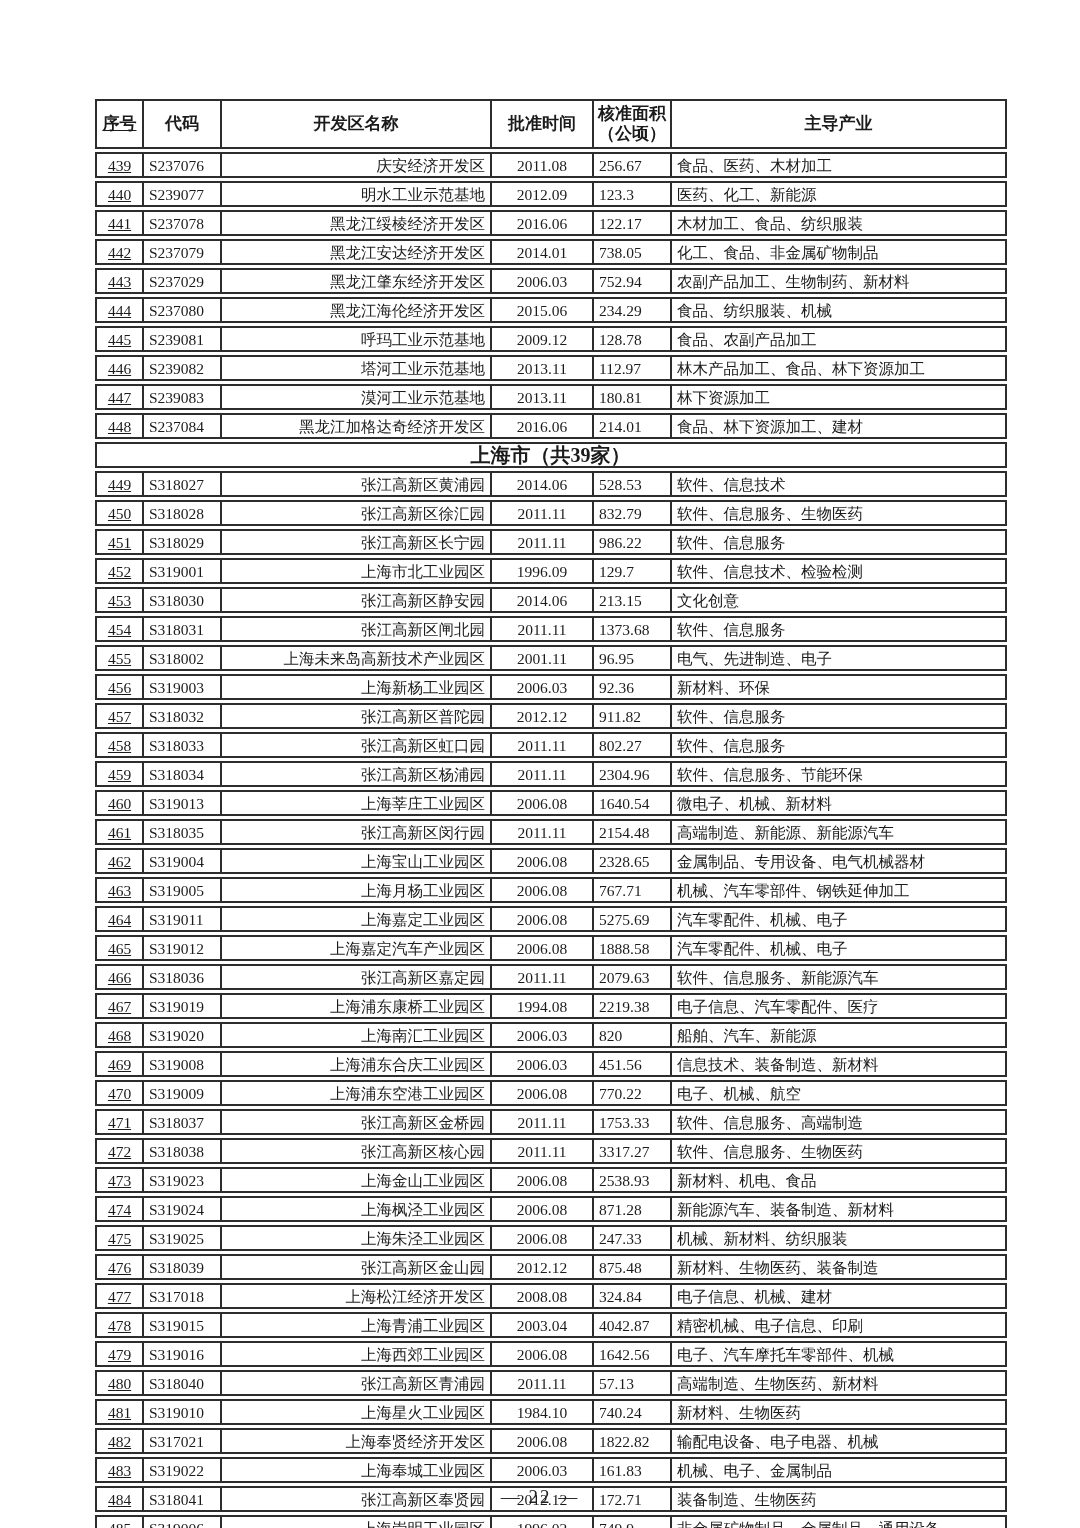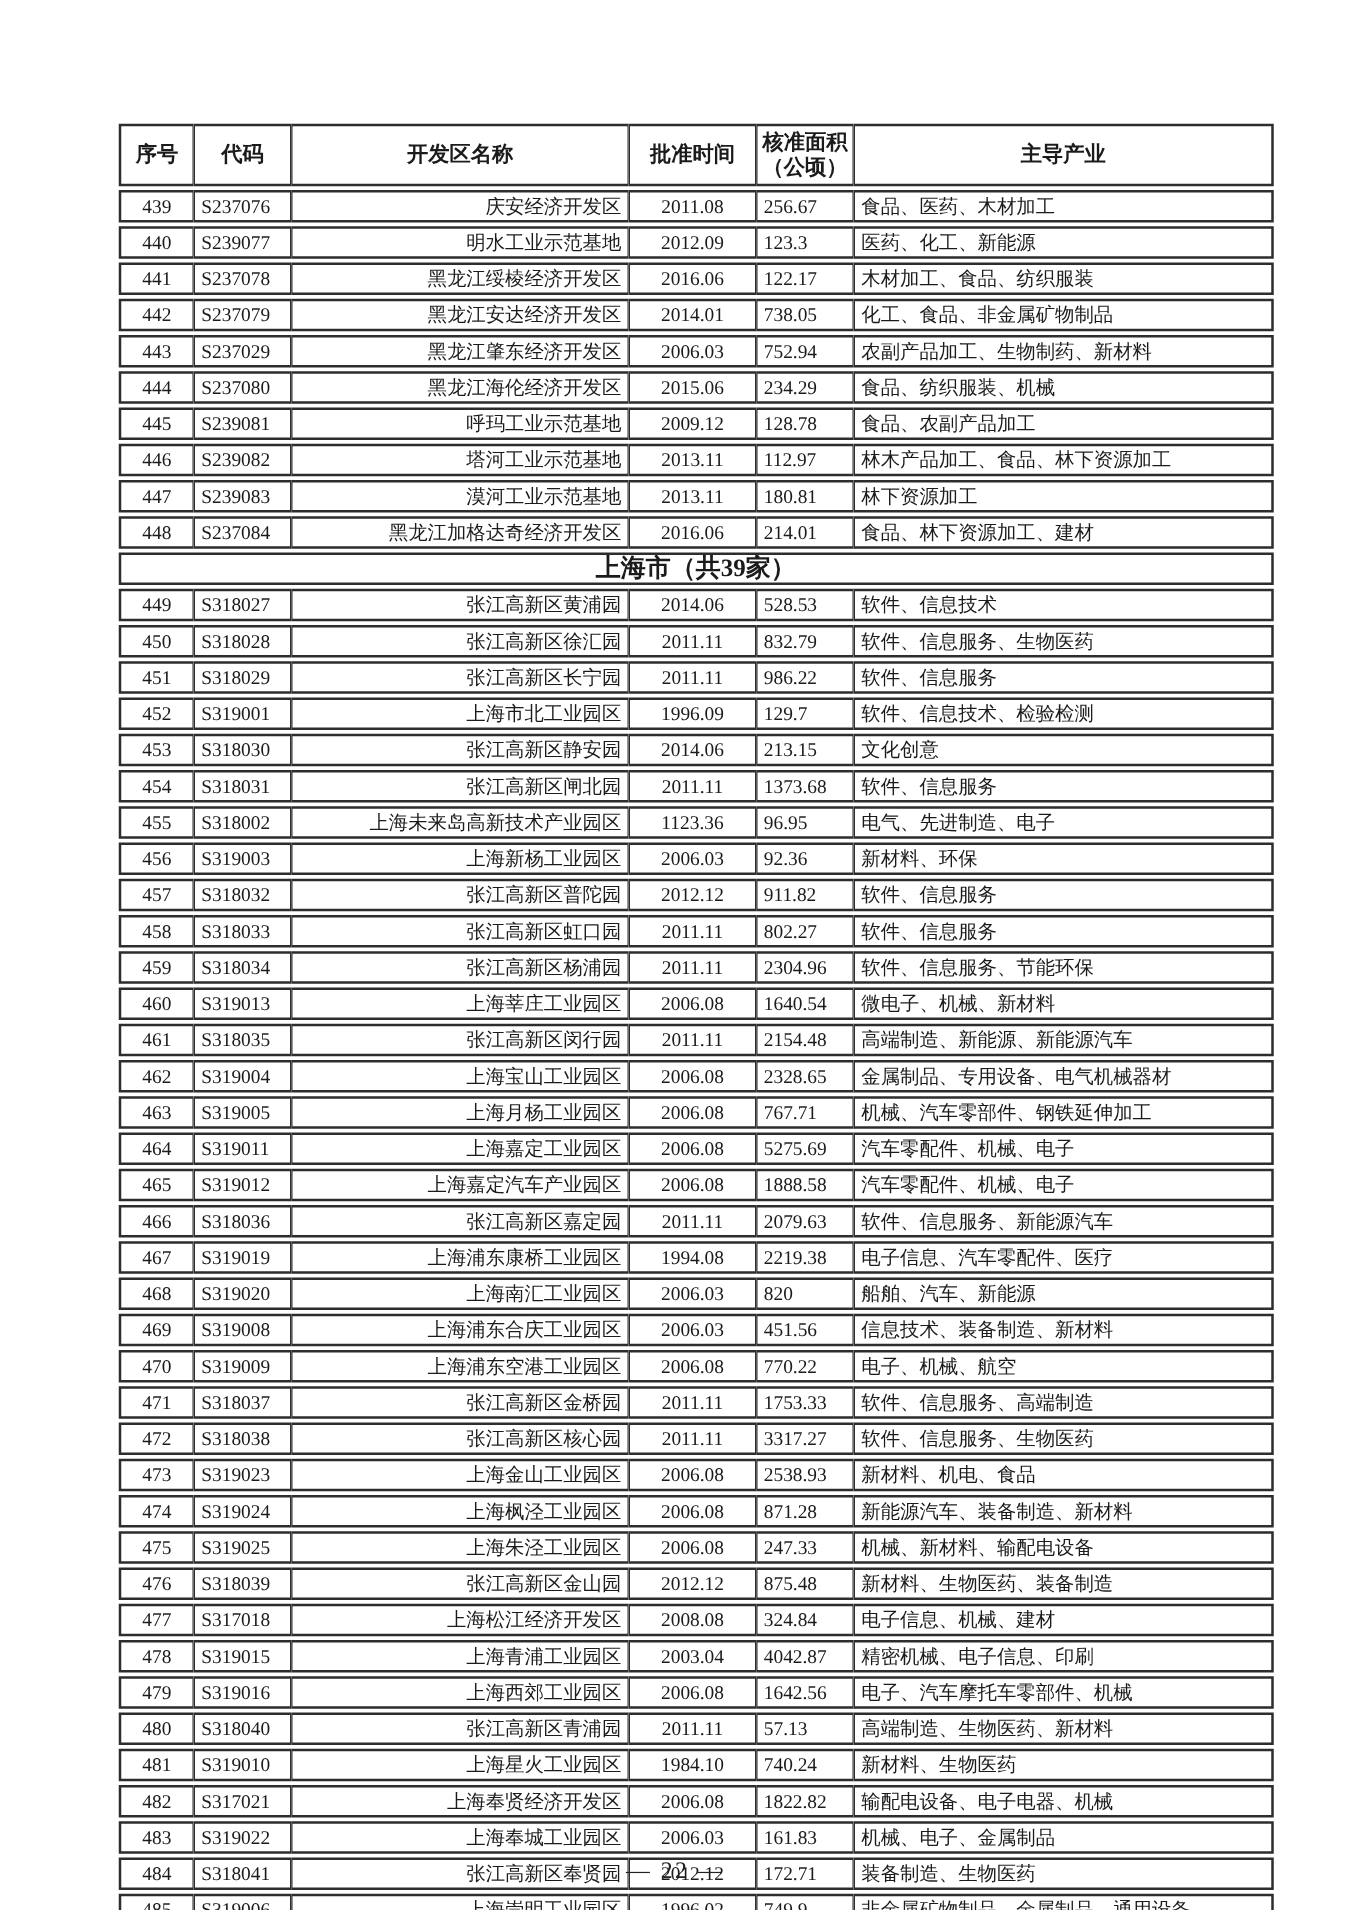--- a/index.html
+++ b/index.html
@@ -47,21 +47,21 @@
     padding: 0 2px;
   }
   table.zones td {
     font-size: 15.5px;
     height: 26px;
     line-height: 19px;
     padding: 0 5px;
     white-space: nowrap;
     vertical-align: middle;
   }
-  .c-index  { width: 60px;  text-align: center; }
+  .c-index  { width: 48px;  text-align: center; text-decoration: underline; }
   .c-code   { width: 78px;  }
   .c-name   { width: 270px; text-align: right; }
   .c-date   { width: 102px;  text-align: center; }
   .c-area   { width: 78px;  }
   .c-ind    { width: 336px; text-align: left; }
   tr.section-row td {
     font-weight: bold;
     text-align: center;
     font-size: 20px;
     padding-left: 4px;
@@ -222,21 +222,21 @@
           <td class="c-code">S318031</td>
           <td class="c-name">张江高新区闸北园</td>
           <td class="c-date">2011.11</td>
           <td class="c-area">1373.68</td>
           <td class="c-ind">软件、信息服务</td>
         </tr>
         <tr>
           <td class="c-index">455</td>
           <td class="c-code">S318002</td>
           <td class="c-name">上海未来岛高新技术产业园区</td>
-          <td class="c-date">1123.36</td>
+          <td class="c-date">2001.11</td>
           <td class="c-area">96.95</td>
           <td class="c-ind">电气、先进制造、电子</td>
         </tr>
         <tr>
           <td class="c-index">456</td>
           <td class="c-code">S319003</td>
           <td class="c-name">上海新杨工业园区</td>
           <td class="c-date">2006.03</td>
           <td class="c-area">92.36</td>
           <td class="c-ind">新材料、环保</td>
@@ -384,21 +384,21 @@
           <td class="c-date">2006.08</td>
           <td class="c-area">871.28</td>
           <td class="c-ind">新能源汽车、装备制造、新材料</td>
         </tr>
         <tr>
           <td class="c-index">475</td>
           <td class="c-code">S319025</td>
           <td class="c-name">上海朱泾工业园区</td>
           <td class="c-date">2006.08</td>
           <td class="c-area">247.33</td>
-          <td class="c-ind">机械、新材料、输配电设备</td>
+          <td class="c-ind">机械、新材料、纺织服装</td>
         </tr>
         <tr>
           <td class="c-index">476</td>
           <td class="c-code">S318039</td>
           <td class="c-name">张江高新区金山园</td>
           <td class="c-date">2012.12</td>
           <td class="c-area">875.48</td>
           <td class="c-ind">新材料、生物医药、装备制造</td>
         </tr>
         <tr>

